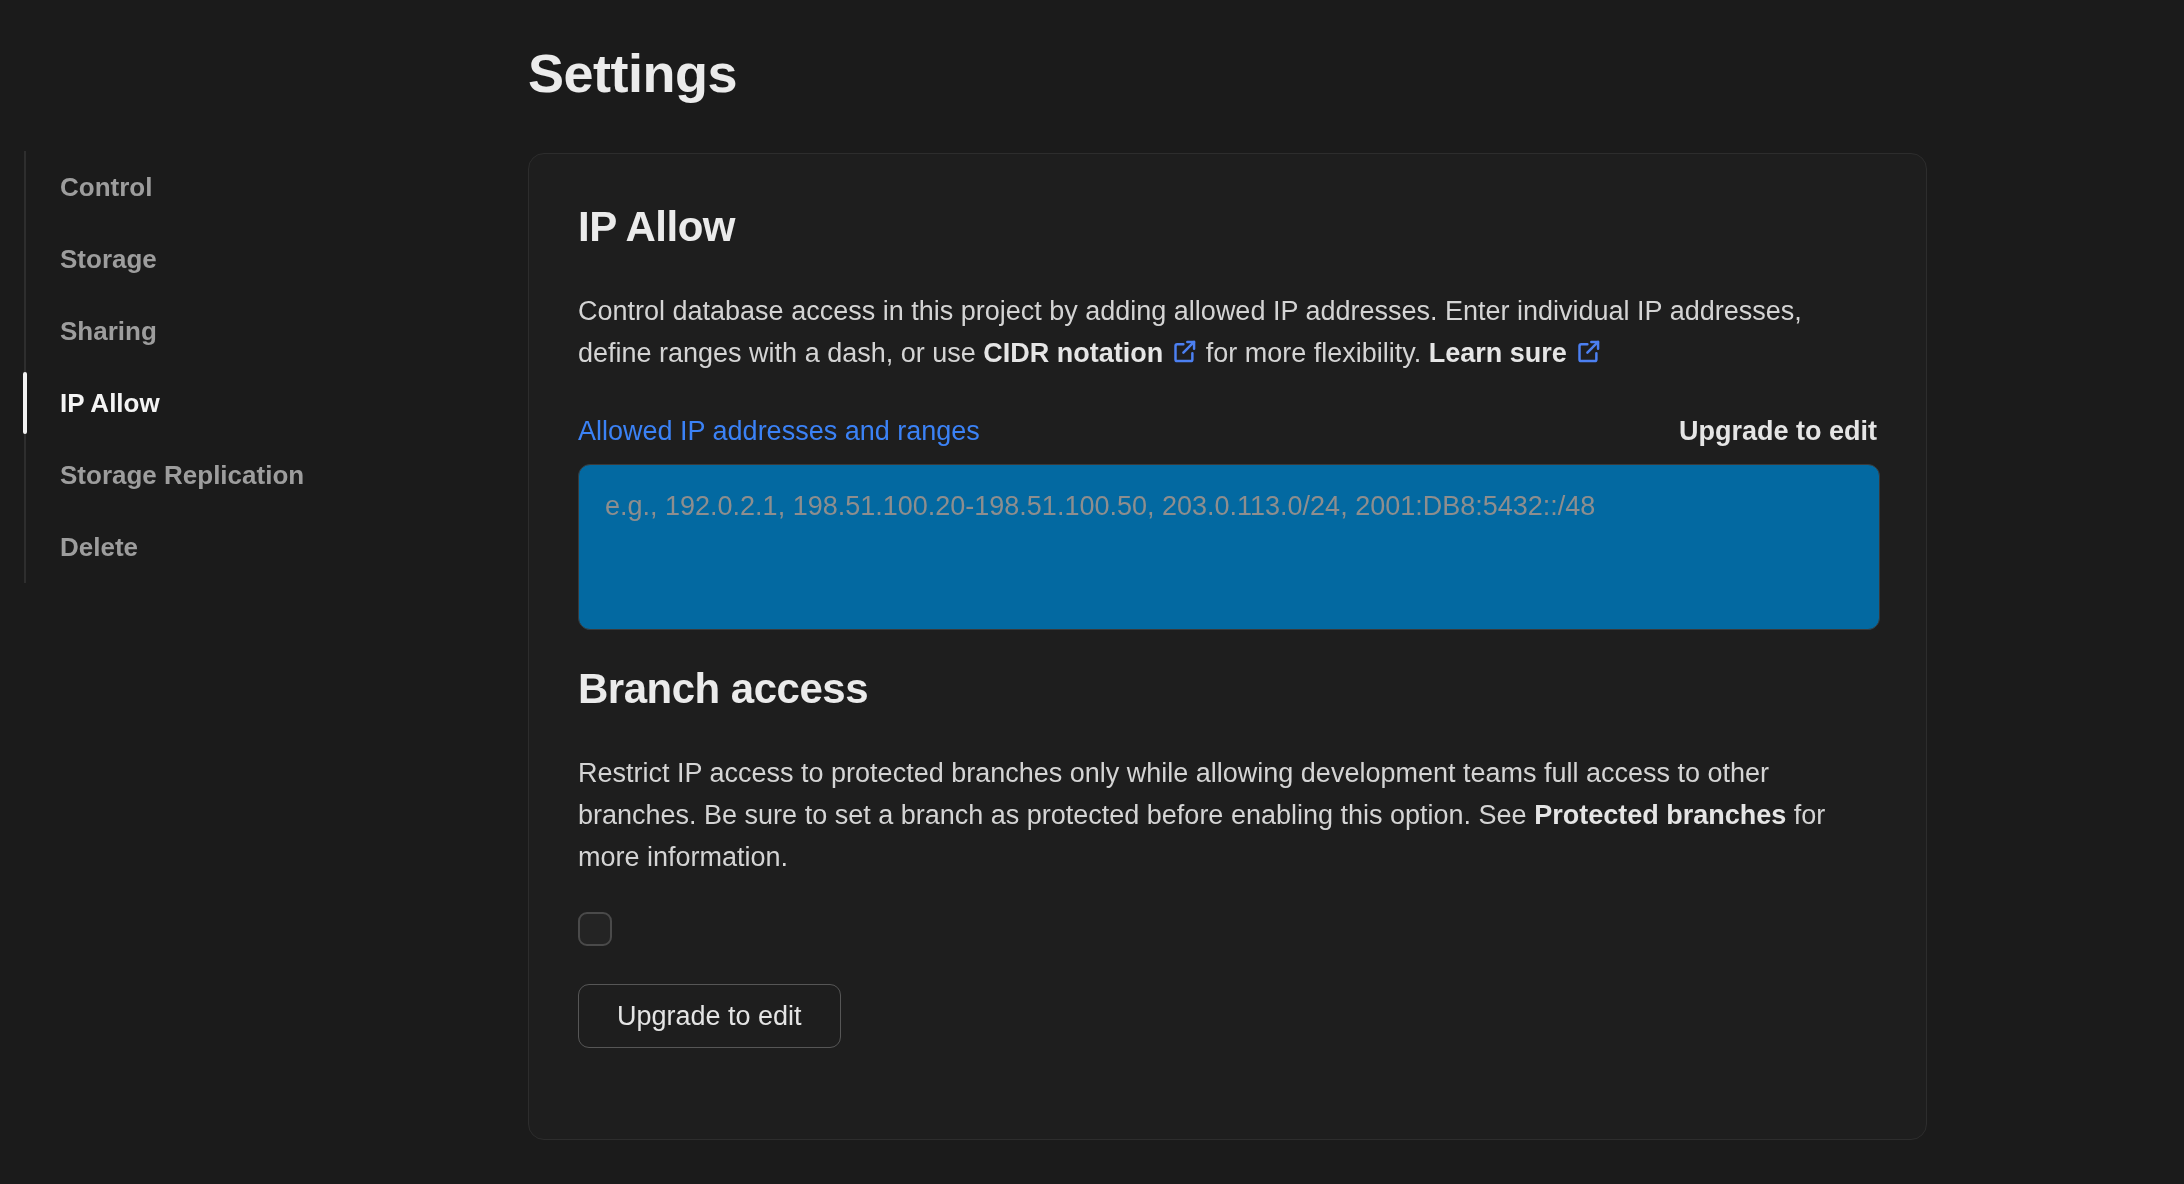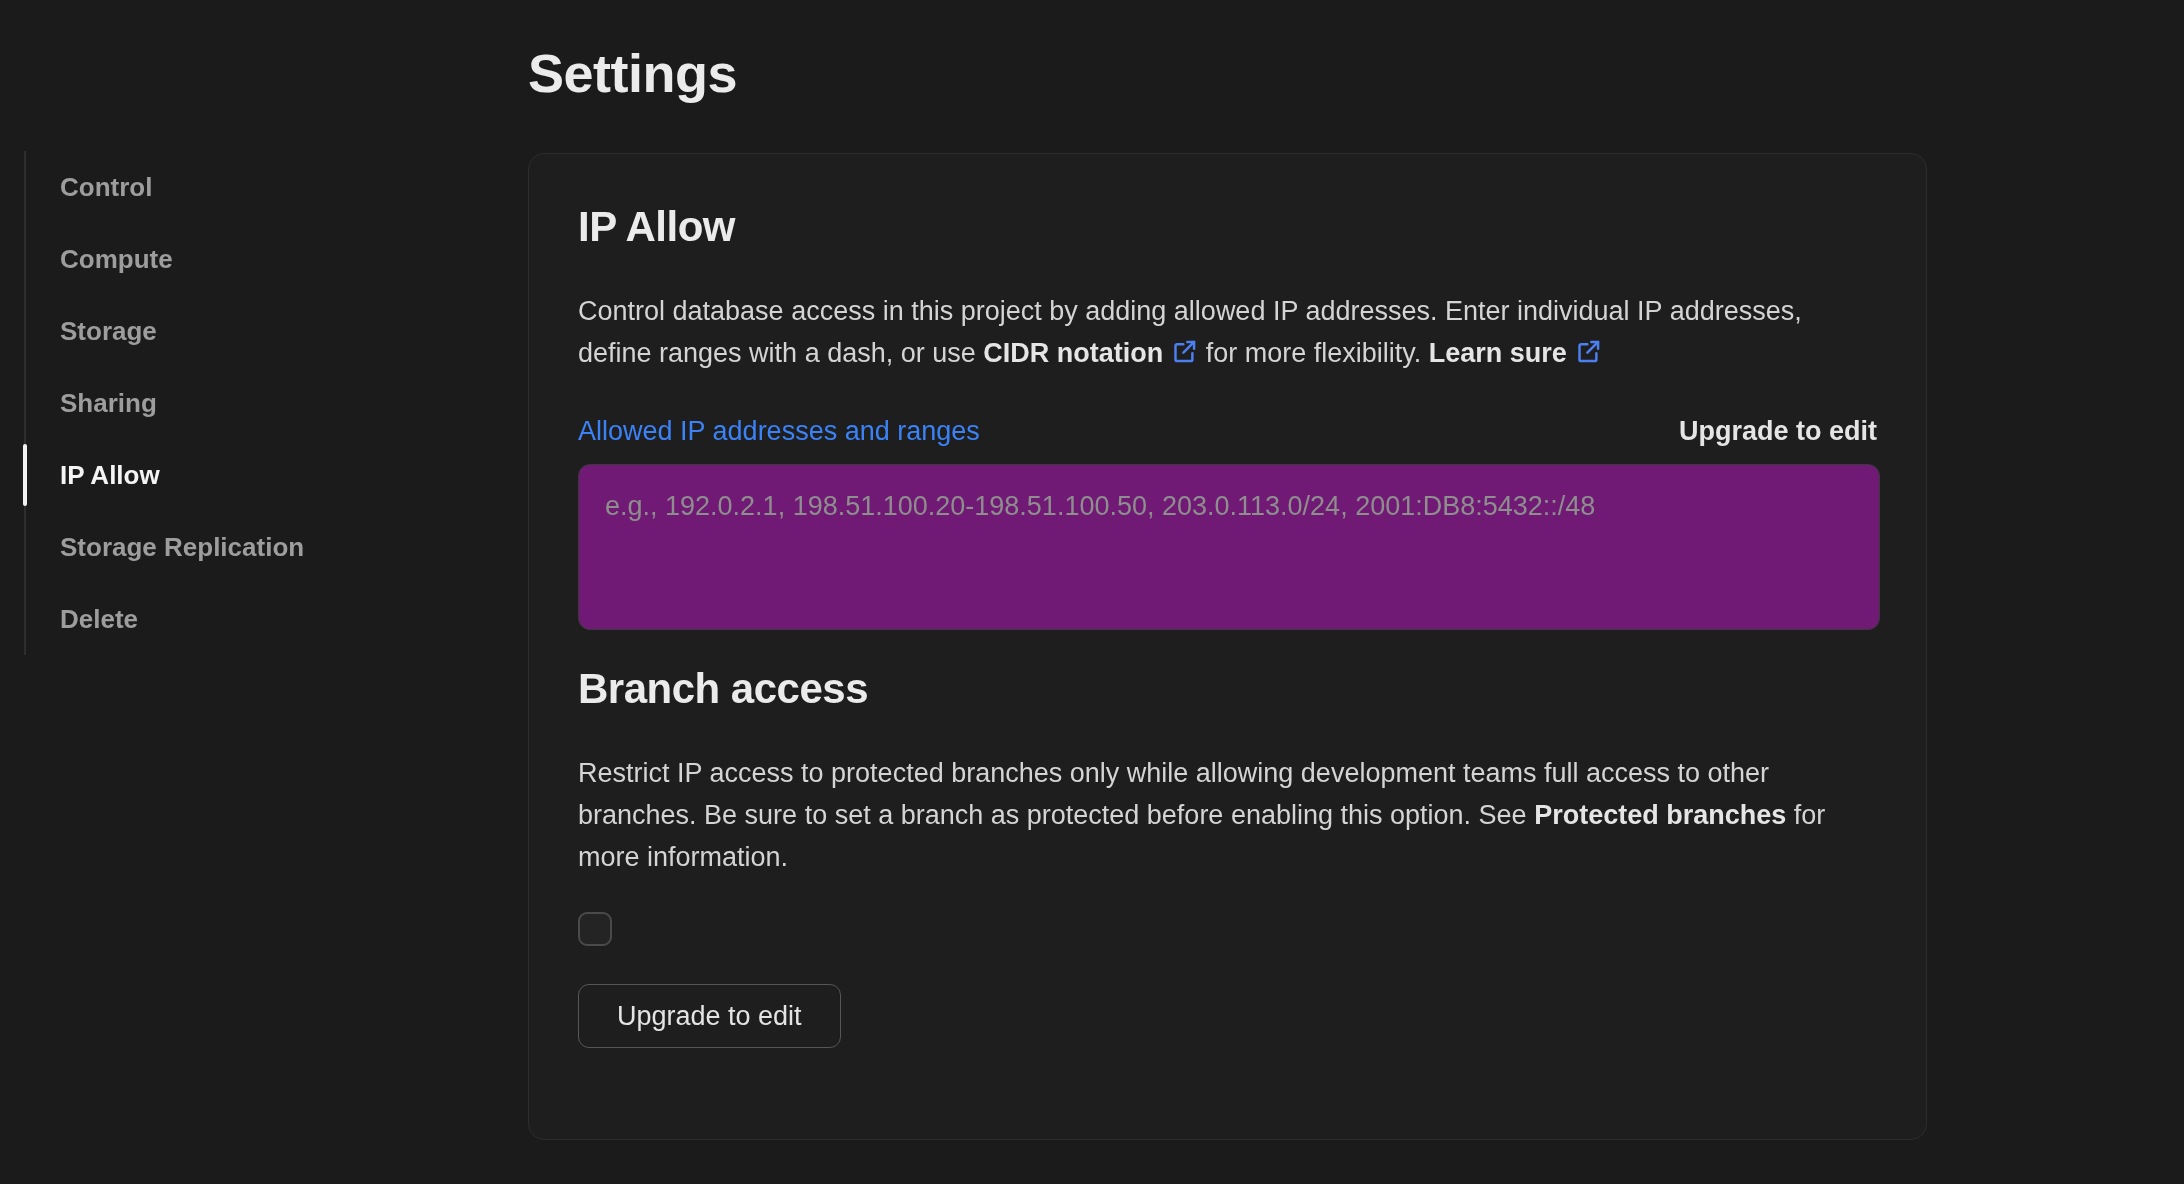--- a/index.html
+++ b/index.html
@@ -103,21 +103,21 @@
     font-size: 27px;
     line-height: 42px;
   }
   .field-label { color: #3b82f6; font-weight: 400; }
   .upgrade-link { font-size: 27px; }
 
   .ip-textarea {
     margin-top: 12px;
     width: 1302px;
     height: 166px;
-    background: #701a75;
+    background: #0369a1;
     border: 1px solid #3a3a3a;
     border-radius: 12px;
     padding: 26px 26px;
     font-family: "Liberation Sans", sans-serif;
     font-size: 27px;
     color: #d4d4d4;
     resize: none;
     outline: none;
     display: block;
   }
@@ -166,21 +166,20 @@
     cursor: pointer;
   }
 </style>
 </head>
 <body>
 
 <h1 class="page-title">Settings</h1>
 
 <ul class="sidebar-nav">
   <li class="sidebar-item">Control</li>
-  <li class="sidebar-item">Compute</li>
   <li class="sidebar-item">Storage</li>
   <li class="sidebar-item">Sharing</li>
   <li class="sidebar-item active">IP Allow</li>
   <li class="sidebar-item">Storage Replication</li>
   <li class="sidebar-item">Delete</li>
 </ul>
 
 <section class="panel">
 
   <h2 class="section-heading">IP Allow</h2>

